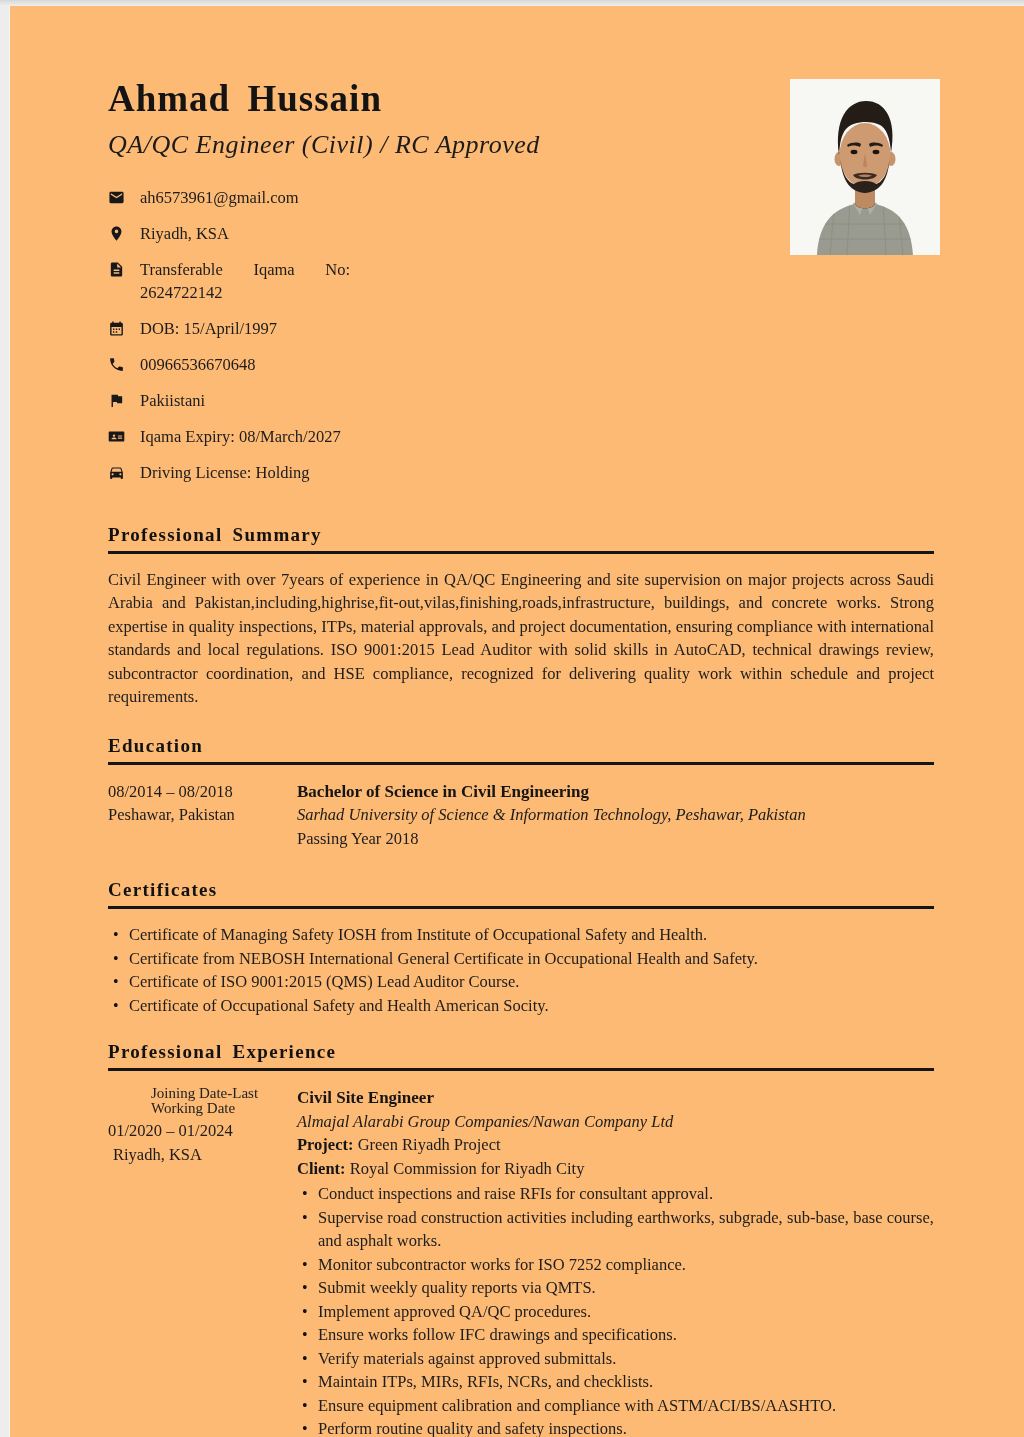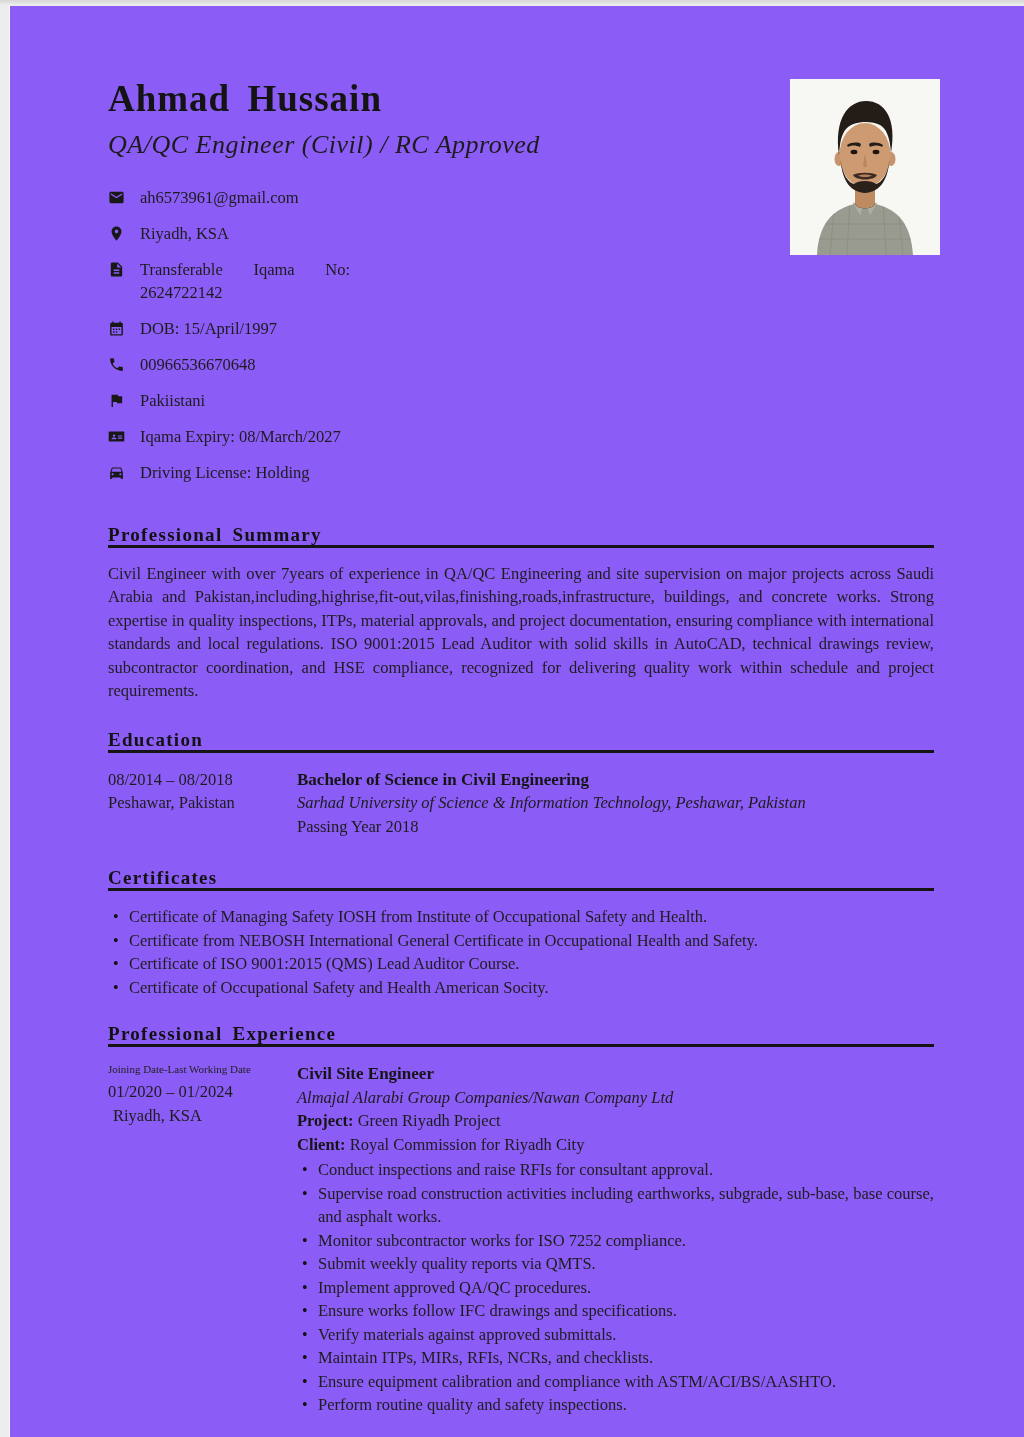--- a/index.html
+++ b/index.html
@@ -1,19 +1,19 @@
 <!DOCTYPE html>
 <html><head>
 <meta charset="utf-8">
 <style>
   html,body{margin:0;padding:0;background:#ffffff;}
   .viewport{
     position:relative;
     width:1024px;height:1437px;
-    background:#8b5cf6;
+    background:#fdba74;
     overflow:hidden;
     font-family:"Liberation Serif","DejaVu Serif",serif;
     color:#1c1c1c;
   }
   .top-strip{
     position:absolute;top:0;left:0;width:1024px;height:6px;
     background:linear-gradient(#d7d7d7,#efefef);
   }
   .left-strip{
     position:absolute;top:6px;left:0;width:9px;height:1431px;
@@ -46,38 +46,38 @@
   .crow .ico svg{width:17px;height:17px;display:block;fill:#181818;}
   .crow .ctext{
     margin-left:15px;font-size:16.5px;line-height:23px;
     text-align:justify;color:#1c1c1c;
   }
   .ccol.left .ctext{max-width:210px;}
   
   .section-heading{
     margin:0;font-size:19px;font-weight:bold;color:#121212;
     letter-spacing:1.3px;word-spacing:4px;line-height:21px;
-    border-bottom:3.5px solid #151515;
+    padding-bottom:6px;border-bottom:3.5px solid #151515;
   }
   .sec-summary{margin-top:27px;}
   .sec-education{margin-top:26px;}
   .sec-certificates{margin-top:29px;}
   .sec-experience{margin-top:24px;}
   .summary-text{
     margin-top:14px;font-size:16.5px;line-height:23.5px;
     text-align:justify;color:#1d1d1d;
   }
   
   .tworow{display:flex;margin-top:15px;}
   .leftcol{flex:none;width:189px;font-size:16.5px;line-height:23.5px;}
   .rightcol{flex:1;font-size:16.5px;line-height:23.5px;}
   .degree,.jobtitle{font-weight:bold;font-size:17px;color:#151515;}
   .institution,.company{font-style:italic;}
   .inline-label{font-weight:bold;color:#151515;}
-  .date-label{font-size:11px;line-height:15px;color:#222;margin-bottom:3px;}
+  .date-label{font-size:15px;line-height:15px;color:#222;margin-bottom:3px;margin-left:43px;}
   .exp-location{padding-left:5px;}
   
   ul.bullets{margin:14px 0 0 0;padding:0;list-style:none;}
   .sec-experience ul.bullets{margin-top:2px;}
   ul.bullets li{
     position:relative;padding-left:21px;margin:0;
     font-size:16.5px;line-height:23.5px;text-align:justify;color:#1d1d1d;
   }
   ul.bullets li::before{
     content:"\2022";position:absolute;left:5px;top:0;

